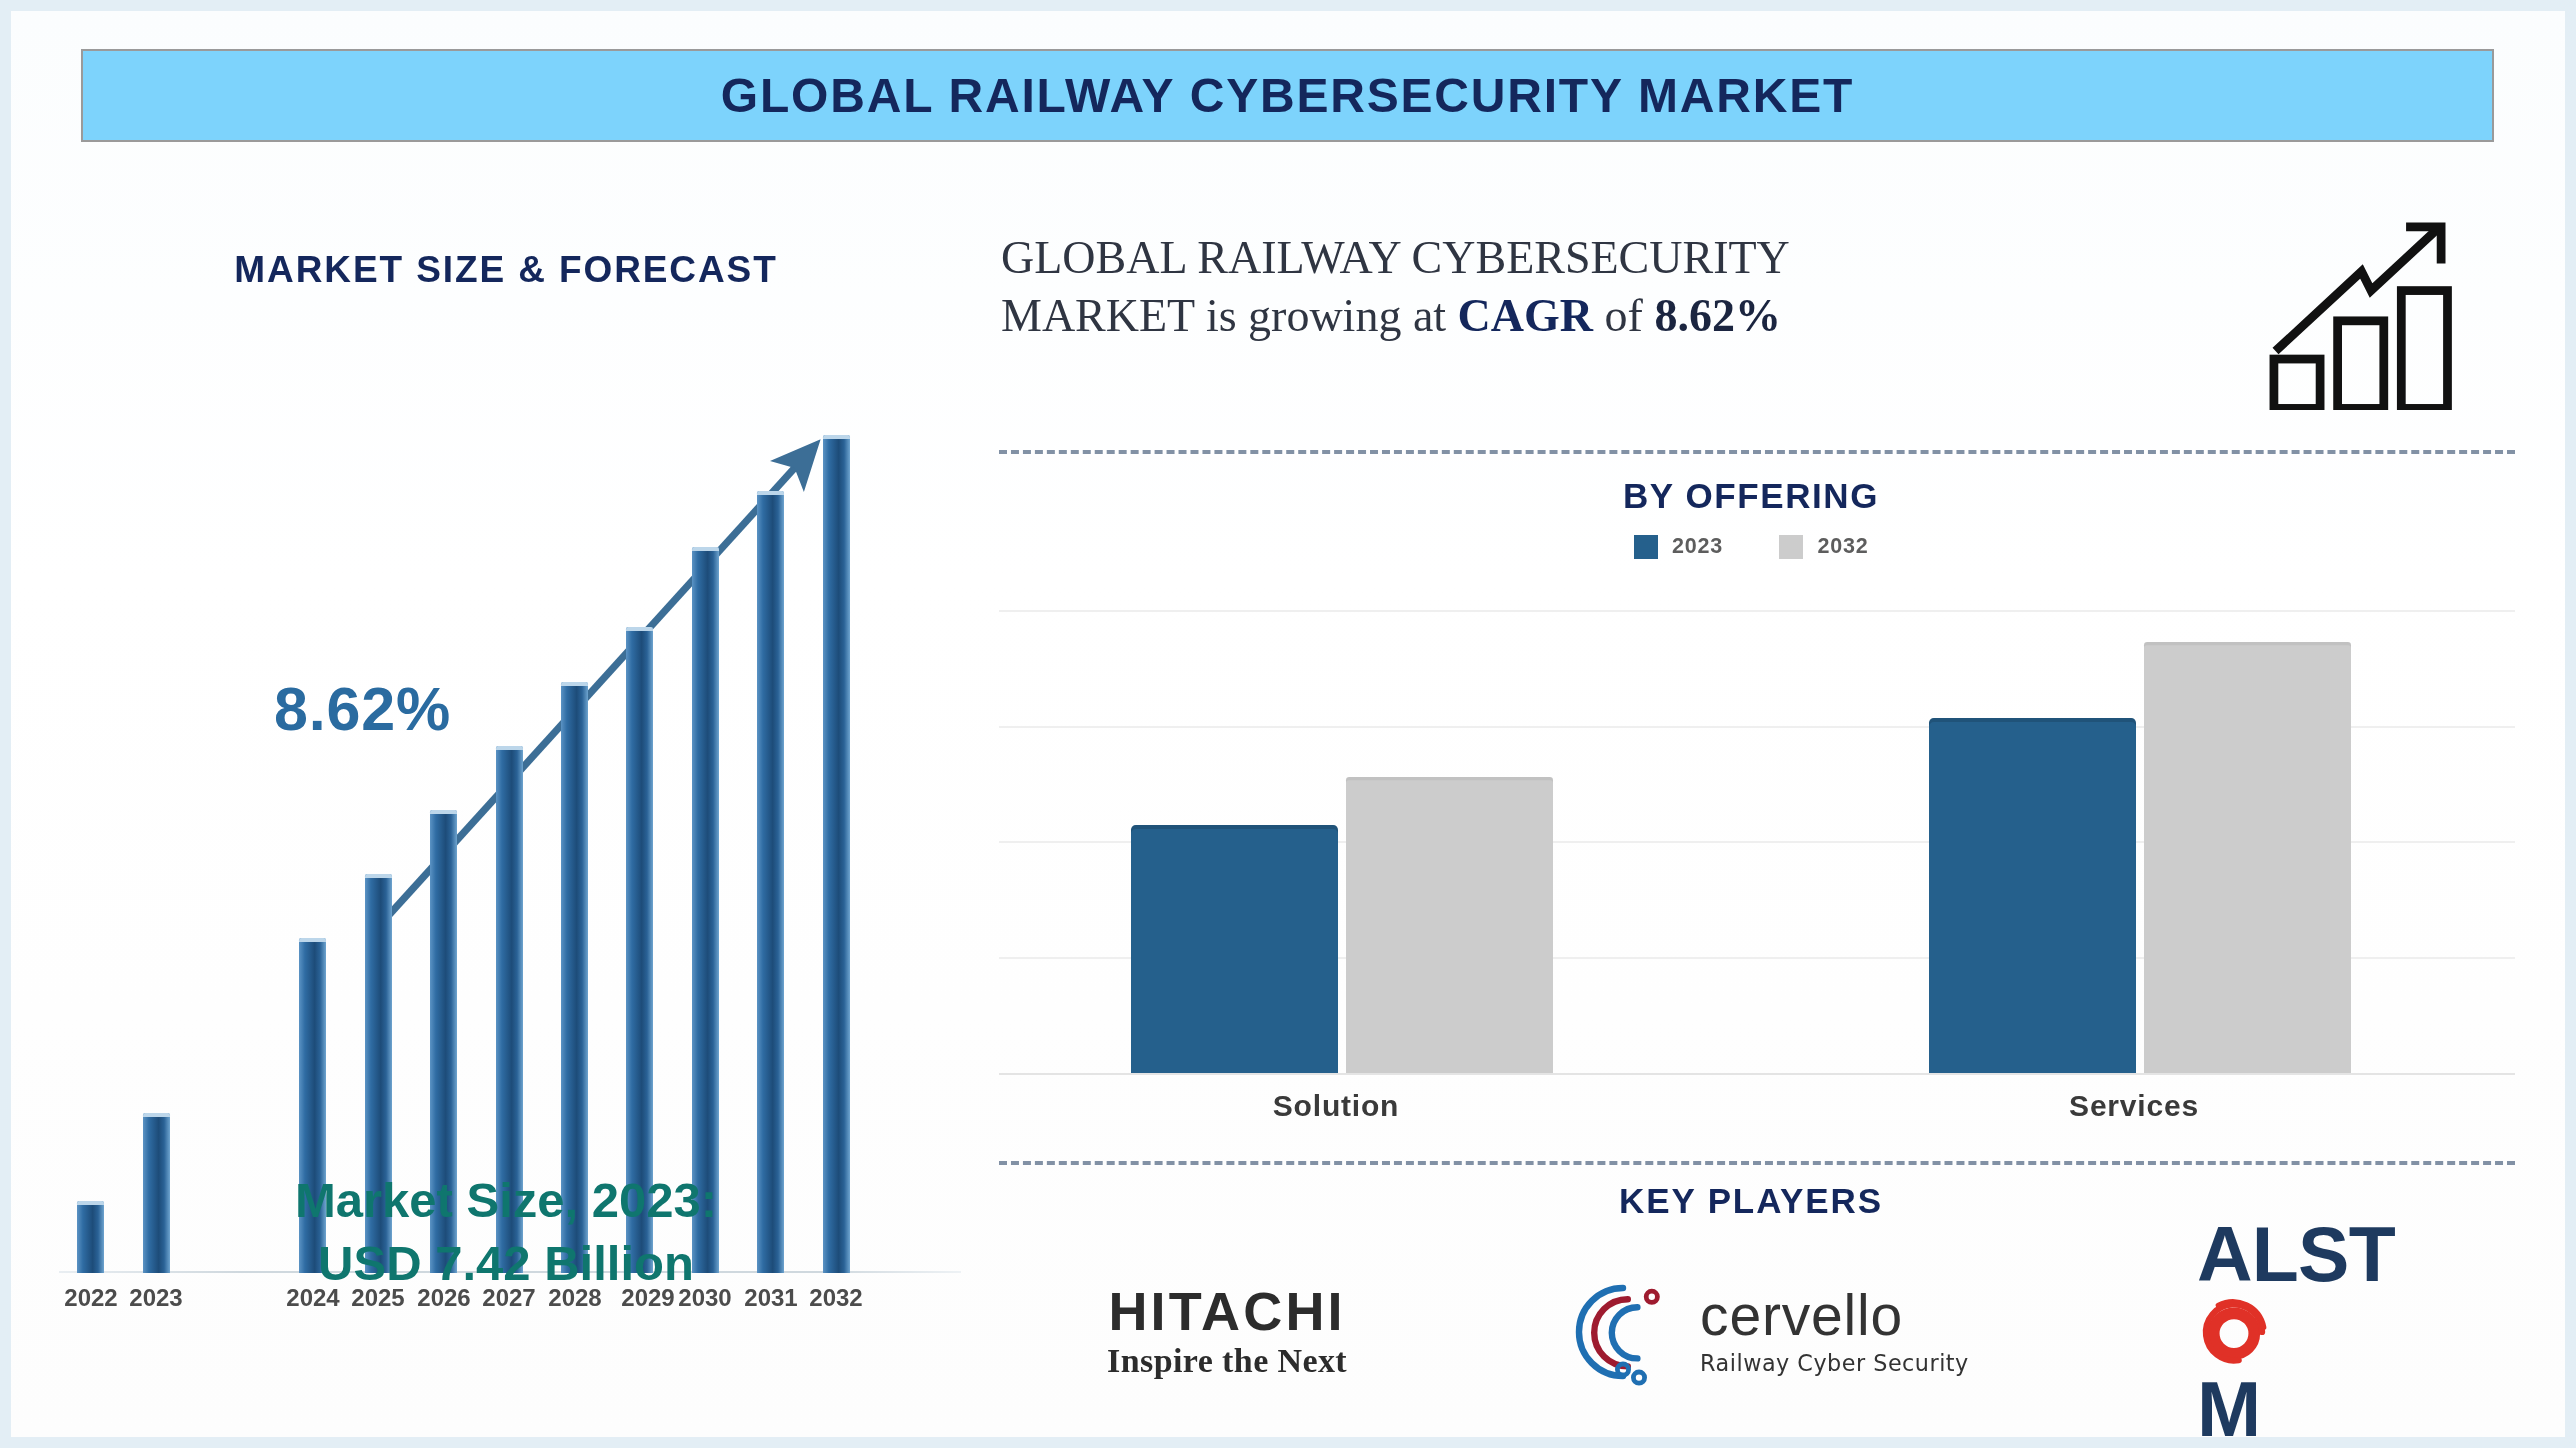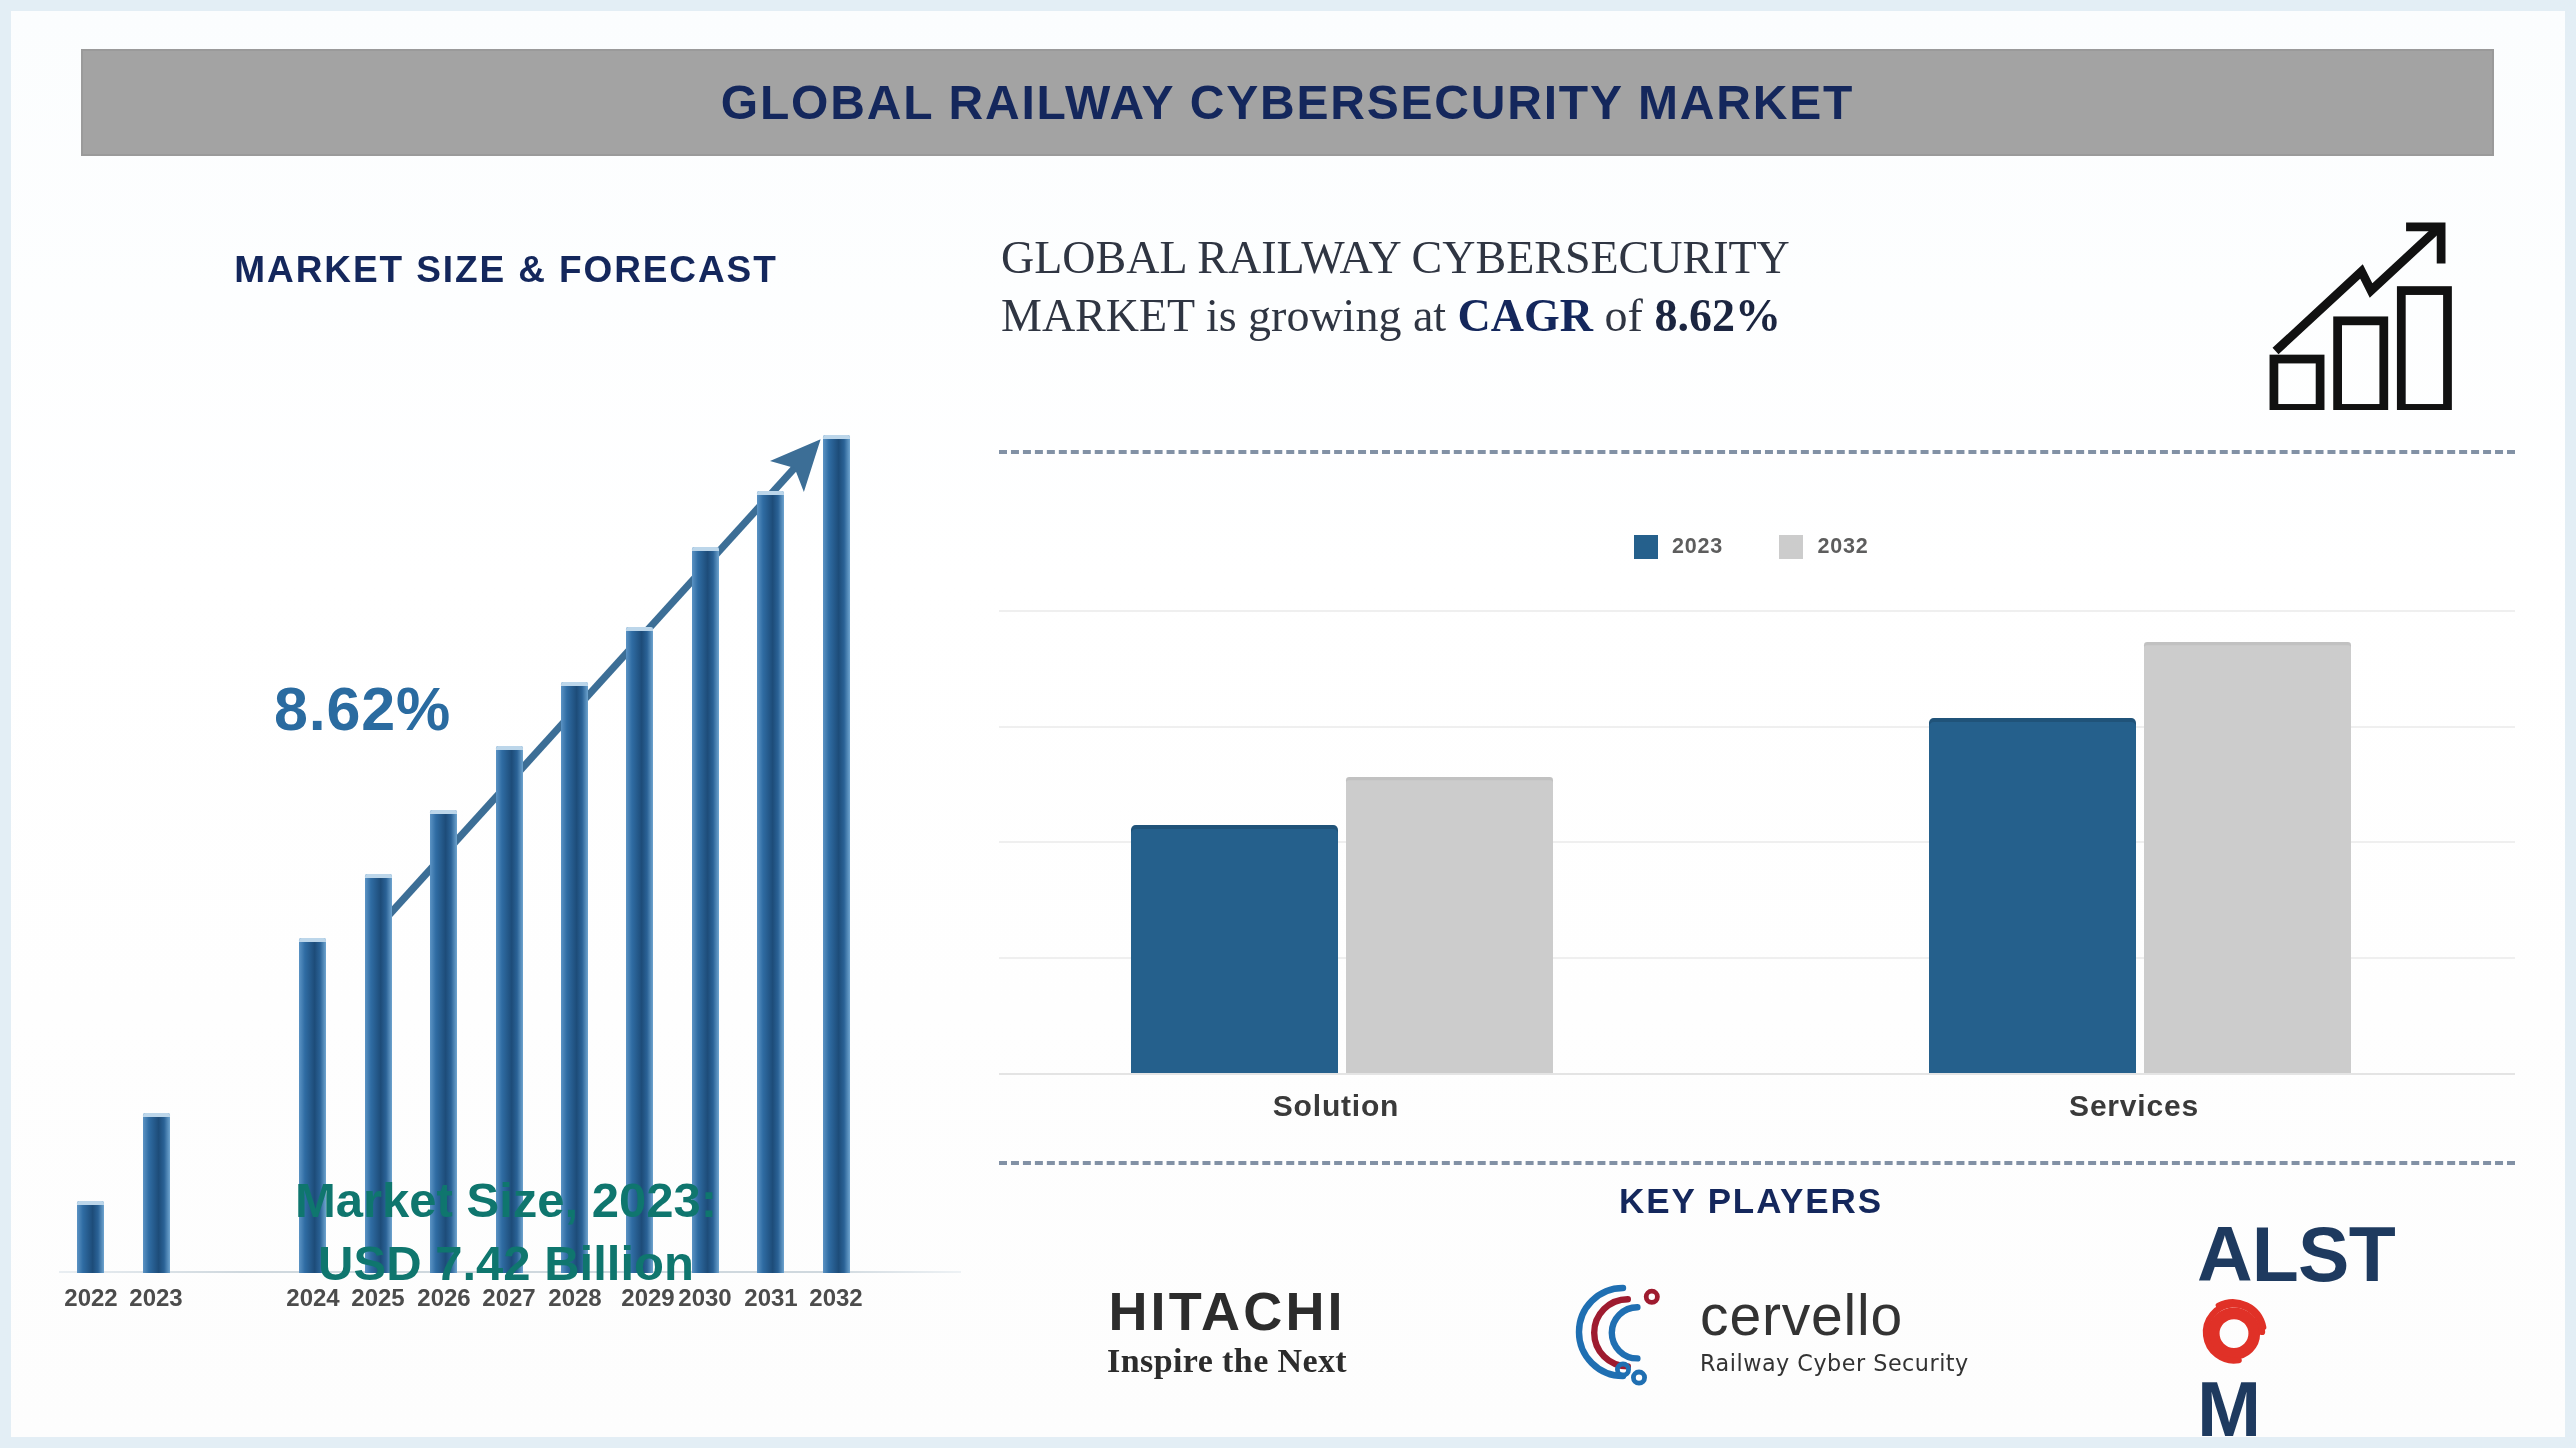--- a/index.html
+++ b/index.html
@@ -18,23 +18,23 @@
   }
   .inner {
     position:absolute; inset:0;
     background:linear-gradient(180deg,#fbfdfe 0%,#ffffff 40%,#fdfdfd 100%);
   }
 
   
   #title-box {
     position:absolute;
     left:70px; top:38px;
-    width:2413px; height:107px;
+    width:2413px; height:93px;
     border:2.4px solid #9a9a9a;
-    background:#a3a3a3;
+    background:#7dd3fc;
     display:flex; align-items:center; justify-content:center;
   }
   #title-text {
     font-size:48px;
     font-weight:bold;
     letter-spacing:1.8px;
     color:#14275c;
     font-family:"Liberation Sans", sans-serif;
     white-space:nowrap;
   }
@@ -307,20 +307,21 @@
         <rect x="190" y="110" width="58" height="148"></rect>
       </g>
       <g stroke="#111111" stroke-width="11" fill="none">
         <polyline points="32,186 140,86 152,110 236,32"></polyline>
         <polyline points="196,30 240,30 240,76" stroke-linejoin="miter"></polyline>
       </g>
     </svg>
 
     <div class="dashed-rule" id="rule-top"></div>
 
+    <div id="by-offering-title">BY OFFERING</div>
 
     <div id="legend">
         <div class="legend-item">
           <span class="legend-swatch" style="background: rgb(37, 96, 140);"></span>
           <span class="legend-label">2023</span>
         </div>
         <div class="legend-item">
           <span class="legend-swatch" style="background: rgb(204, 204, 204);"></span>
           <span class="legend-label">2032</span>
         </div>

